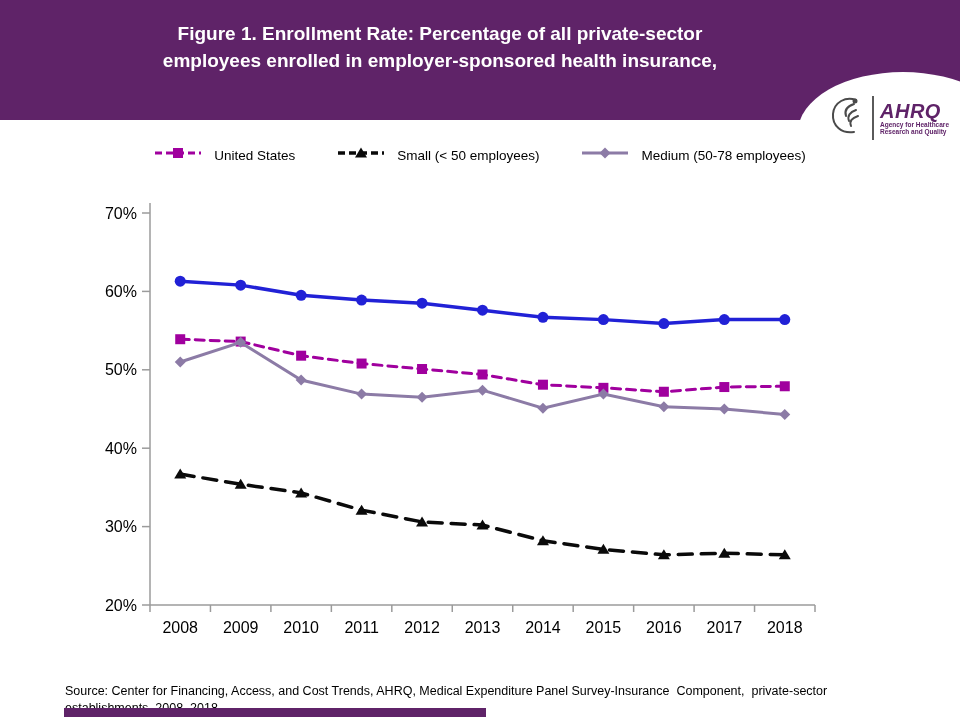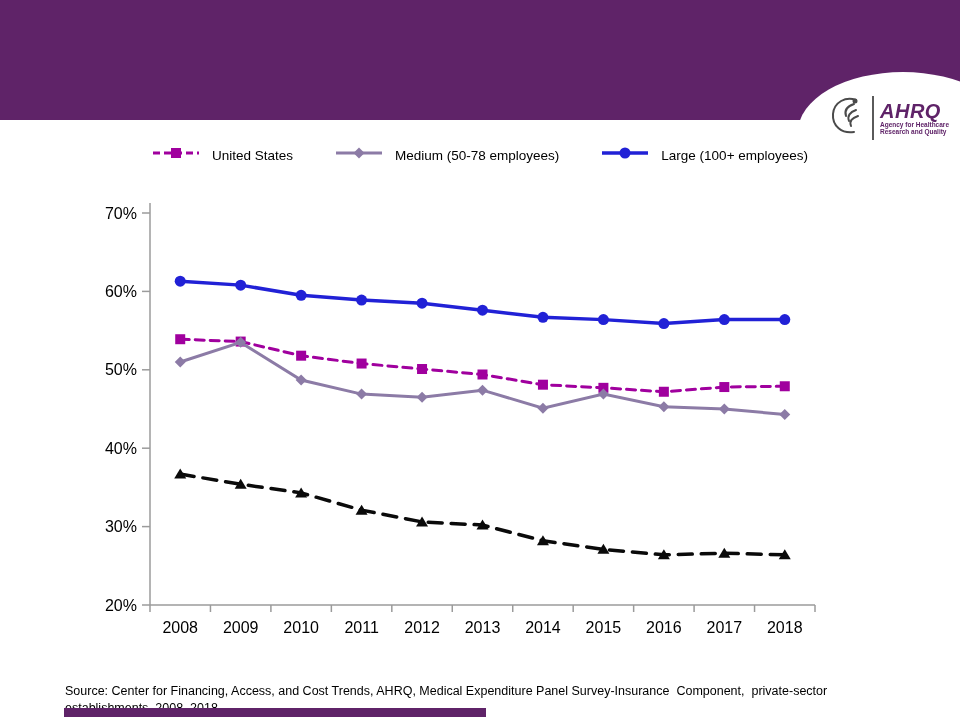--- a/index.html
+++ b/index.html
@@ -45,20 +45,22 @@
     position:absolute; top:708px; left:64px; width:422px; height:9px;
   }
 </style>
 </head>
 <body>
 
 <div class="slide">
 
   <div class="header" style="background: rgb(95, 35, 104);">
     <div class="title-wrap">
+      <div>Figure 1. Enrollment Rate: Percentage of all private-sector</div>
+      <div>employees enrolled in employer-sponsored health insurance,</div>
     </div>
     <div class="logo-ellipse">
       <div class="logo-content">
         <span>
           <svg width="40" height="44" viewBox="0 0 40 44">
             <g fill="none" stroke="#4a4a4a" stroke-width="2" stroke-linecap="round">
               <path d="M30 6 C20 2, 8 8, 7 20 C6 32, 16 40, 28 38"></path>
               <path d="M28 10 C22 12, 18 16, 20 22"></path>
               <path d="M30 16 C24 18, 21 22, 23 27"></path>
               <path d="M32 22 C26 24, 23 27, 25 32"></path>
@@ -78,31 +80,31 @@
   <div class="legend">
     <div class="legend-item">
       <span class="mk"><svg width="48" height="14" viewBox="0 0 48 14">
             <line x1="1" y1="7" x2="47" y2="7" stroke="#A0009E" stroke-width="3" stroke-dasharray="7,4"></line>
             <rect x="19" y="2" width="10" height="10" fill="#A0009E"></rect>
           </svg></span>
       <span class="lbl">United States</span>
     </div>
     <div class="legend-item">
       <span class="mk"><svg width="48" height="14" viewBox="0 0 48 14">
+            <line x1="1" y1="7" x2="47" y2="7" stroke="#0A0A0A" stroke-width="3.5" stroke-dasharray="7,4"></line>
+            <polygon points="24,1.5 30,11.5 18,11.5" fill="#0A0A0A"></polygon>
+          </svg></span>
+      <span class="lbl">Small (&lt; 50 employees)</span>
+    </div>
+    <div class="legend-item">
+      <span class="mk"><svg width="48" height="14" viewBox="0 0 48 14">
             <line x1="1" y1="7" x2="47" y2="7" stroke="#8C7BA6" stroke-width="3"></line>
             <polygon points="24,1.5 29.5,7 24,12.5 18.5,7" fill="#8C7BA6"></polygon>
           </svg></span>
       <span class="lbl">Medium (50-78 employees)</span>
-    </div>
-    <div class="legend-item">
-      <span class="mk"><svg width="48" height="14" viewBox="0 0 48 14">
-            <line x1="1" y1="7" x2="47" y2="7" stroke="#2121D6" stroke-width="3.5"></line>
-            <circle cx="24" cy="7" r="5.5" fill="#2121D6"></circle>
-          </svg></span>
-      <span class="lbl">Large (100+ employees)</span>
     </div>
   </div>
 
   <div class="chart-area">
     <svg id="chart-svg" width="960" height="455" viewBox="0 0 960 455">
         <line x1="142" y1="415" x2="150" y2="415" stroke="#9B9B9B" stroke-width="1.5"></line>
         <text x="137" y="420.5" text-anchor="end" font-size="16" fill="#000000" font-family="&quot;Liberation Sans&quot;, sans-serif">20%</text>
         <line x1="142" y1="336.6" x2="150" y2="336.6" stroke="#9B9B9B" stroke-width="1.5"></line>
         <text x="137" y="342.1" text-anchor="end" font-size="16" fill="#000000" font-family="&quot;Liberation Sans&quot;, sans-serif">30%</text>
         <line x1="142" y1="258.2" x2="150" y2="258.2" stroke="#9B9B9B" stroke-width="1.5"></line>

